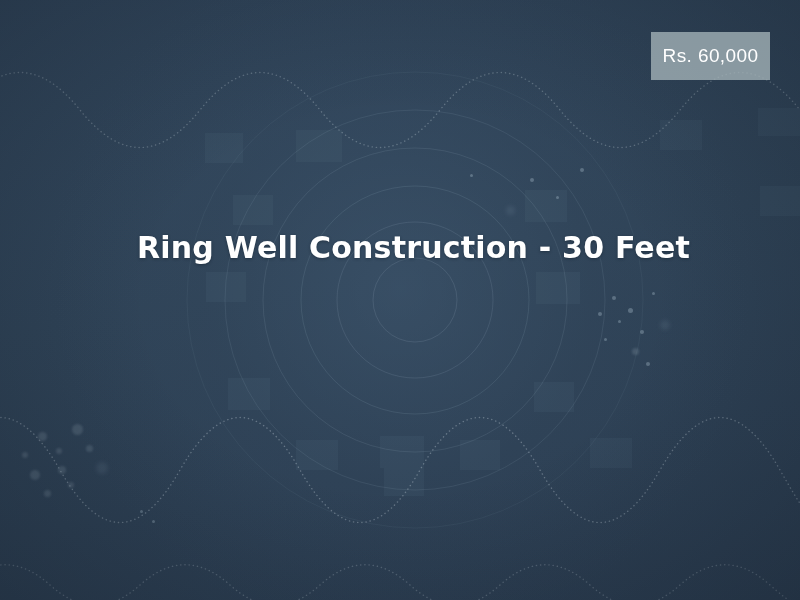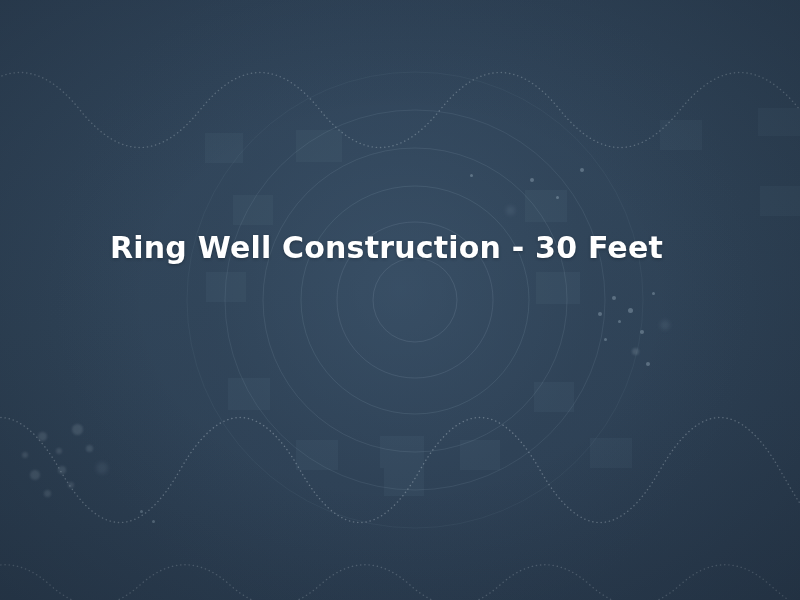--- a/index.html
+++ b/index.html
@@ -76,21 +76,21 @@
     font-size: 19px;
     letter-spacing: 0.4px;
   }
 
   
   #title {
     position: absolute;
     left: 0;
     right: 0;
     top: 232px;
-    text-align: left;
+    text-align: right;
     color: #ffffff;
     font-family: "DejaVu Sans", sans-serif;
     font-weight: bold;
     font-size: 30px;
     line-height: 31px;
     letter-spacing: 0.2px;
     padding: 0 110px;
     box-sizing: border-box;
     text-shadow: 0 1px 3px rgba(16,26,38,0.45);
   }
@@ -177,16 +177,19 @@
     <div class="dot faint" style="left:506px; top:206px; width:9px; height:9px;"></div>
     <div class="dot tiny" style="left:580px; top:168px; width:4px; height:4px;"></div>
     <div class="dot tiny" style="left:470px; top:174px; width:3px; height:3px;"></div>
     <div class="dot tiny" style="left:140px; top:510px; width:3px; height:3px;"></div>
     <div class="dot tiny" style="left:152px; top:520px; width:3px; height:3px;"></div>
   </div>
 
   <div class="layer" id="bg-vignette"></div>
 
 
+  <div class="badge" id="price-badge">
+    <span>Rs. 60,000</span>
+  </div>
 
   <div id="title">Ring Well Construction - 30 Feet</div>
 
 </div>
 
 </body></html>

